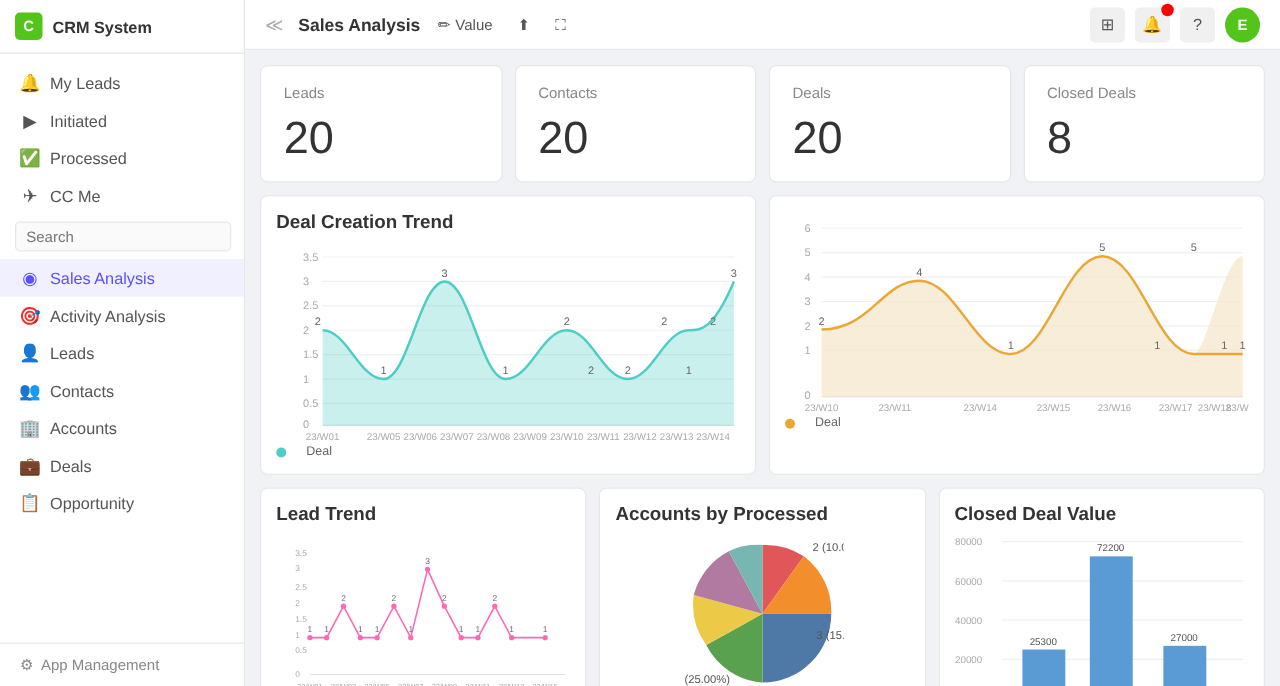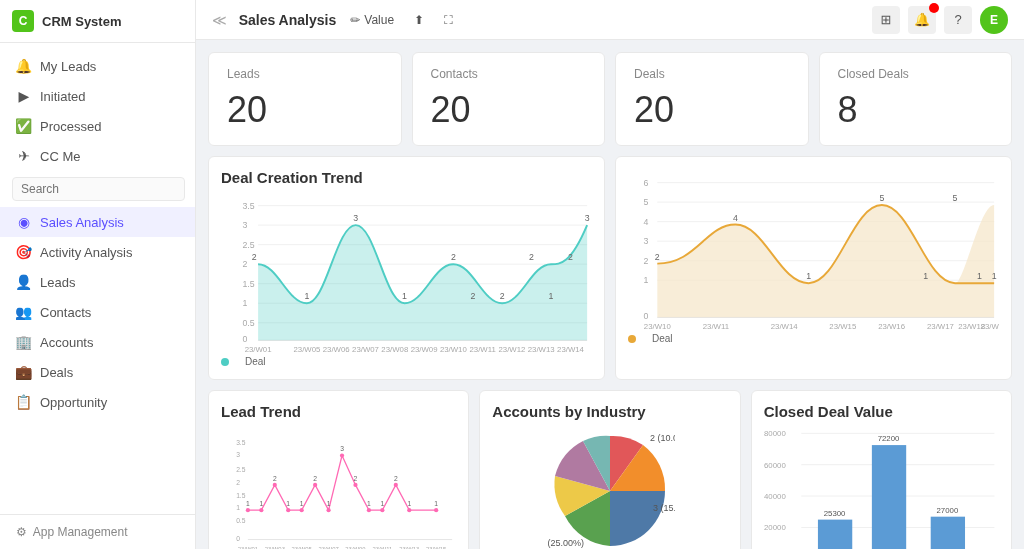--- a/index.html
+++ b/index.html
@@ -330,21 +330,21 @@
           <text x="128" y="142" font-size="7" fill="#aaa" text-anchor="middle">23/W07</text>
           <text x="160" y="142" font-size="7" fill="#aaa" text-anchor="middle">23/W09</text>
           <text x="192" y="142" font-size="7" fill="#aaa" text-anchor="middle">23/W11</text>
           <text x="224" y="142" font-size="7" fill="#aaa" text-anchor="middle">23/W13</text>
           <text x="256" y="142" font-size="7" fill="#aaa" text-anchor="middle">23/W15</text>
         </svg>
         
       </div>
 
       <div class="chart-card">
-        <span class="chart-title">Accounts by Industry</span>
+        <span class="chart-title">Accounts by Processed</span>
         <div style="display:flex; align-items:center; justify-content:center; gap:8px; margin-top:6px;">
           <div style="position:relative;">
             <svg width="130" height="130" viewBox="0 0 130 130">
 
               <path d="M65,65 L65,10 A55,55 0 0,1 98,19 Z" fill="#e15759"></path>
 
               <path d="M65,65 L98,19 A55,55 0 0,1 120,65 Z" fill="#f28e2b"></path>
 
               <path d="M65,65 L120,65 A55,55 0 0,1 65,120 Z" fill="#4e79a7"></path>
 

